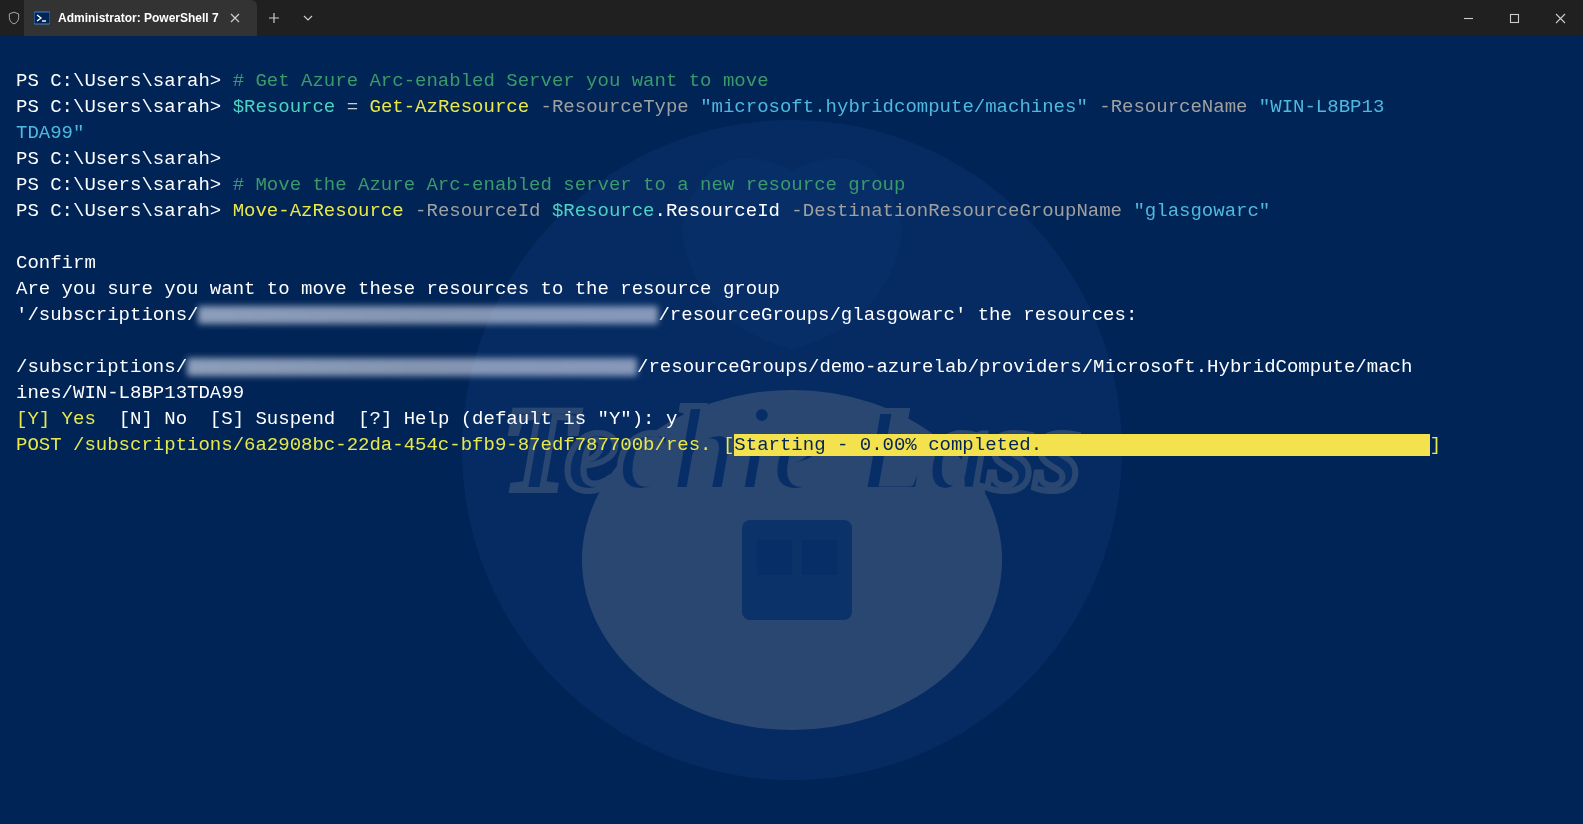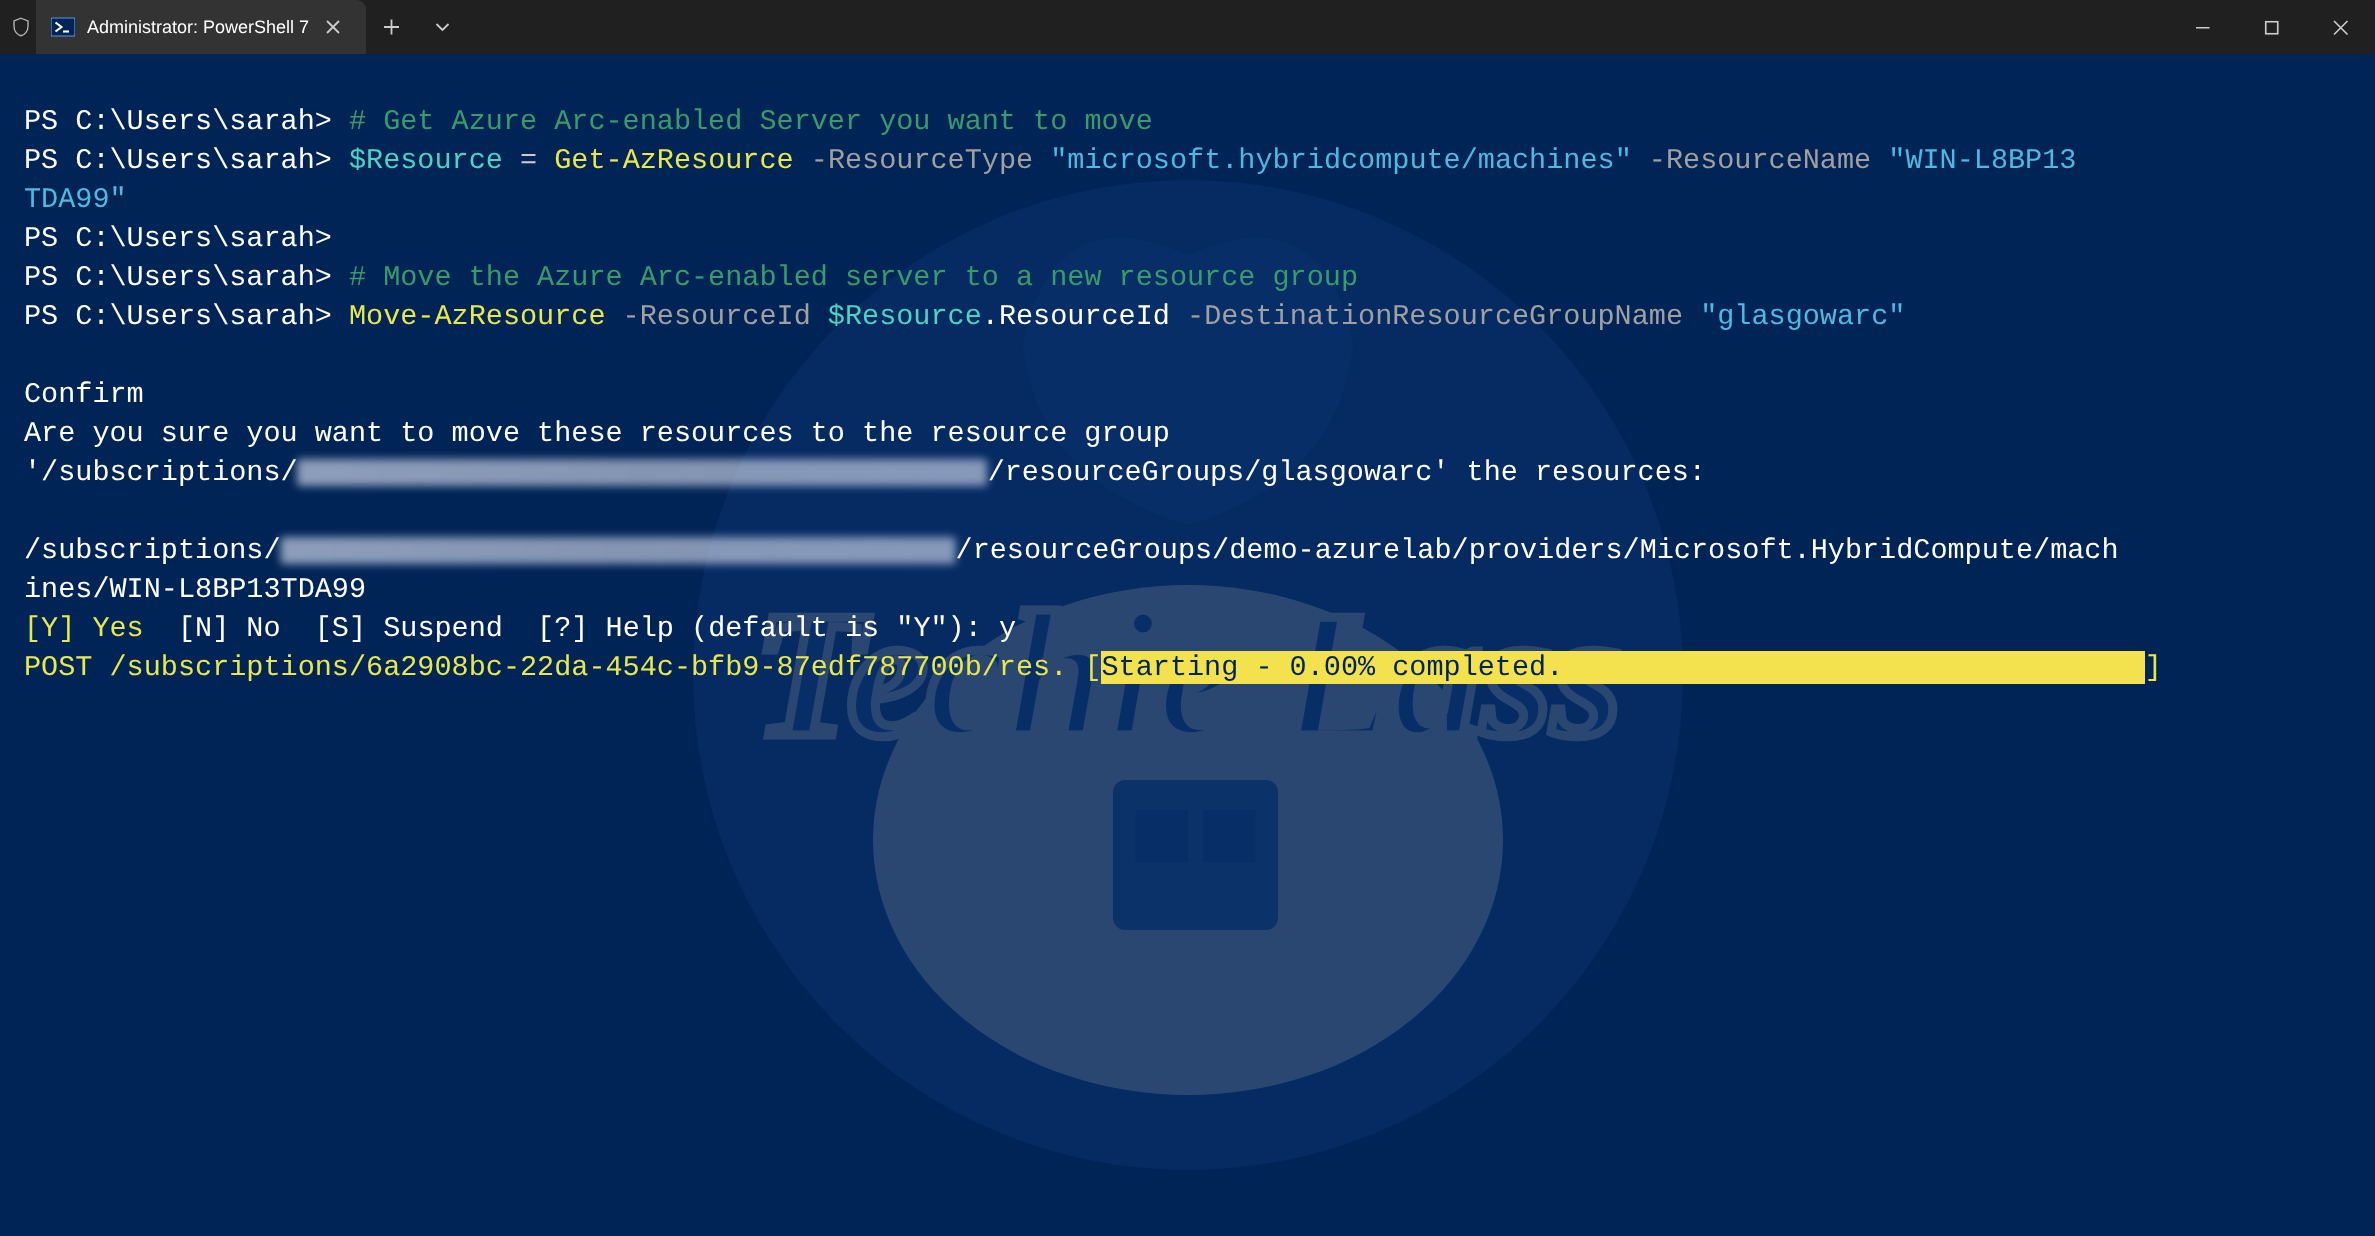--- a/index.html
+++ b/index.html
@@ -27,20 +27,21 @@
   .tab {
     background: #333333;
     display: flex;
     align-items: center;
     gap: 8px;
     padding: 0 14px 0 10px;
     height: 36px;
     border-top-right-radius: 6px;
     margin-top: 0;
     min-width: 200px;
+    font-weight: bold;
   }
   .tab-icon {
     width: 16px; height: 16px;
     display: flex; align-items: center; justify-content: center;
   }
   .tab-title { color: #fff; font-size: 12px; }
   .tab-close {
     margin-left: auto;
     width: 16px; height: 16px;
     display: flex; align-items: center; justify-content: center;

